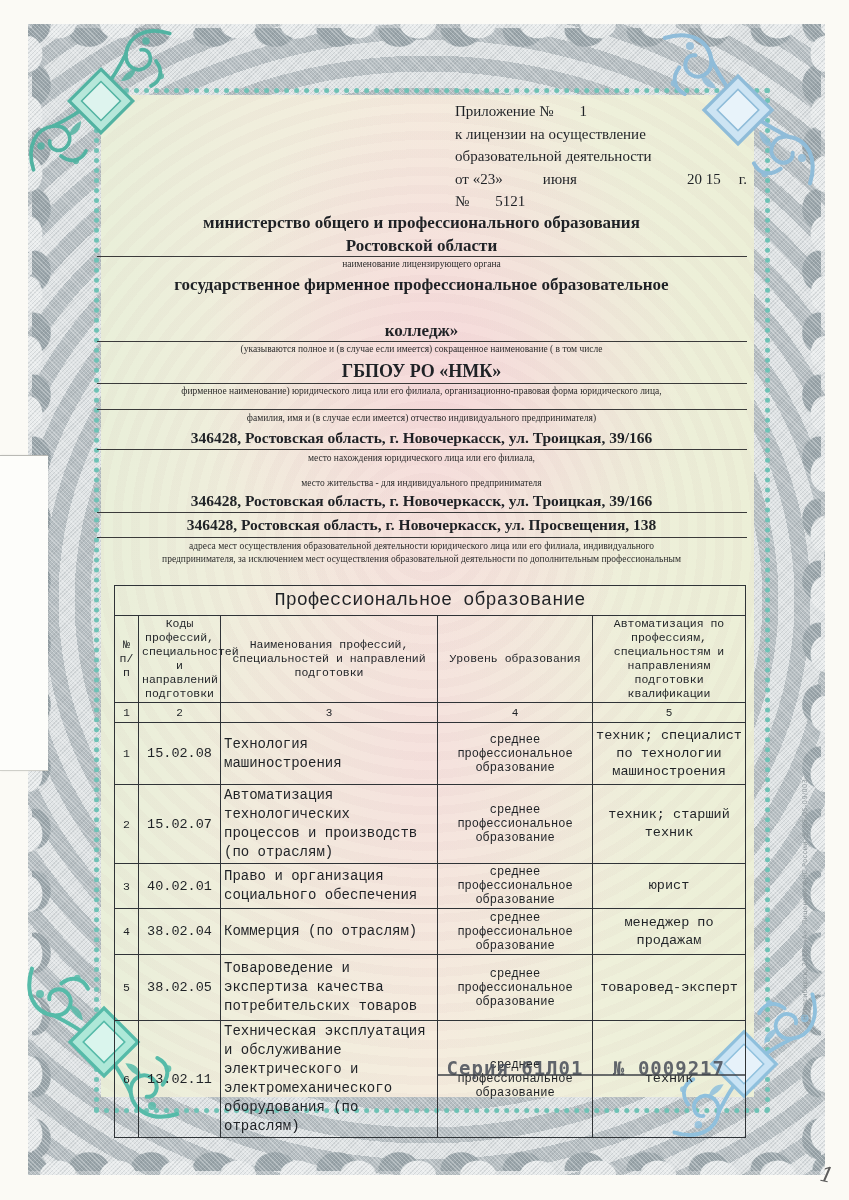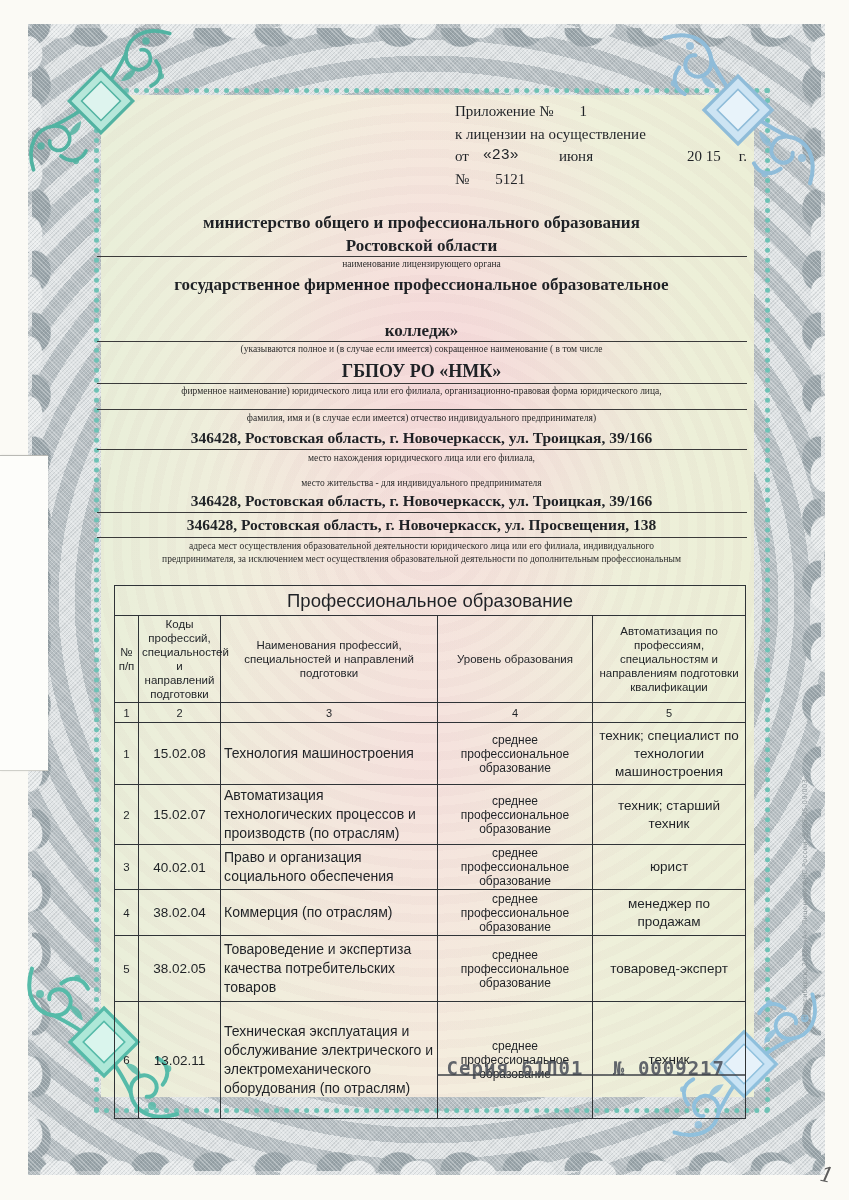--- a/index.html
+++ b/index.html
@@ -47,32 +47,32 @@
   .orn-br{left:668px;top:988px;width:152px;height:152px;color:#8fc0dd;--shield:#c9e3f4;transform:scale(-1,-1);}
   
   .sticker{position:absolute;left:0;top:455px;width:48px;height:314px;background:#fdfdfa;
      border-top:1px solid #b9b9b4;border-bottom:1px solid #cfcfc9;box-shadow:1px 0 2px rgba(0,0,0,.08);}
   
   .abs{position:absolute;}
   .appendix{left:455px;top:100px;width:292px;font-size:15px;line-height:22.5px;}
   .appendix .numrow{display:flex;}
   .appendix .gap1{width:26px;}
   .daterow{display:flex;align-items:flex-start;}
-  .daterow .d1{margin-left:14px;font-family:Liberation Mono, monospace;} .daterow .d2{margin-left:40px;}
+  .daterow .d1{margin-left:4px;} .daterow .d2{margin-left:40px;}
   .daterow .d3{margin-left:auto;margin-right:18px;} .daterow .d4{margin-right:0;}
   .center{left:95px;width:653px;text-align:center;}
   .b17{font-weight:bold;font-size:17px;line-height:23px;}
   .b18{font-weight:bold;font-size:18px;}
   .b15{font-weight:bold;font-size:15.5px;}
   .cap{font-size:9.5px;line-height:13.5px;color:#2c2c2c;}
   .rule{position:absolute;left:97px;width:650px;height:0;border-top:1.5px solid #3a3a3a;}
   
   table.lic{position:absolute;left:114px;top:585px;width:631px;border-collapse:collapse;table-layout:fixed;}
   table.lic td,table.lic th{border:1.5px solid #2f3337;padding:1px 3px;vertical-align:middle;
-      font-family:Liberation Sans, sans-serif;font-weight:normal;}
+      font-family:Liberation Mono, monospace;font-weight:normal;}
   td.ttl{font-weight:bold;font-size:18.5px;text-align:center;height:27px;}
   tr.hdr td{font-size:11.5px;line-height:14px;text-align:center;height:69px;}
   tr.nums td{font-size:11px;text-align:center;height:17px;}
   td.cnum{font-size:11.5px;text-align:center;}
   td.ccode{font-size:13.5px;text-align:center;}
   td.cname{font-size:14px;line-height:19px;text-align:left;padding-left:6px;}
   td.clevel{font-size:12px;line-height:14px;text-align:center;}
   td.cqual{font-size:13.5px;line-height:18px;text-align:center;}
   tr.r1{height:62px;} tr.r2{height:60px;} tr.r3{height:45px;}
   tr.r4{height:46px;} tr.r5{height:66px;} tr.r6{height:117px;}
@@ -141,20 +141,21 @@
 
   <div class="sticker"></div>
 
   <div class="abs appendix">
     <div class="numrow">
       <span>Приложение №</span>
       <span class="gap1"></span>
       <span>1</span>
     </div>
     <div>к лицензии на осуществление</div>
+    <div>образовательной деятельности</div>
     <div class="daterow">
       <span>от</span>
       <span class="d1">«23»</span>
       <span class="d2">июня</span>
       <span class="d3">20 15</span>
       <span class="d4">г.</span>
     </div>
     <div class="numrow">
       <span>№</span>
       <span class="gap1"></span>

